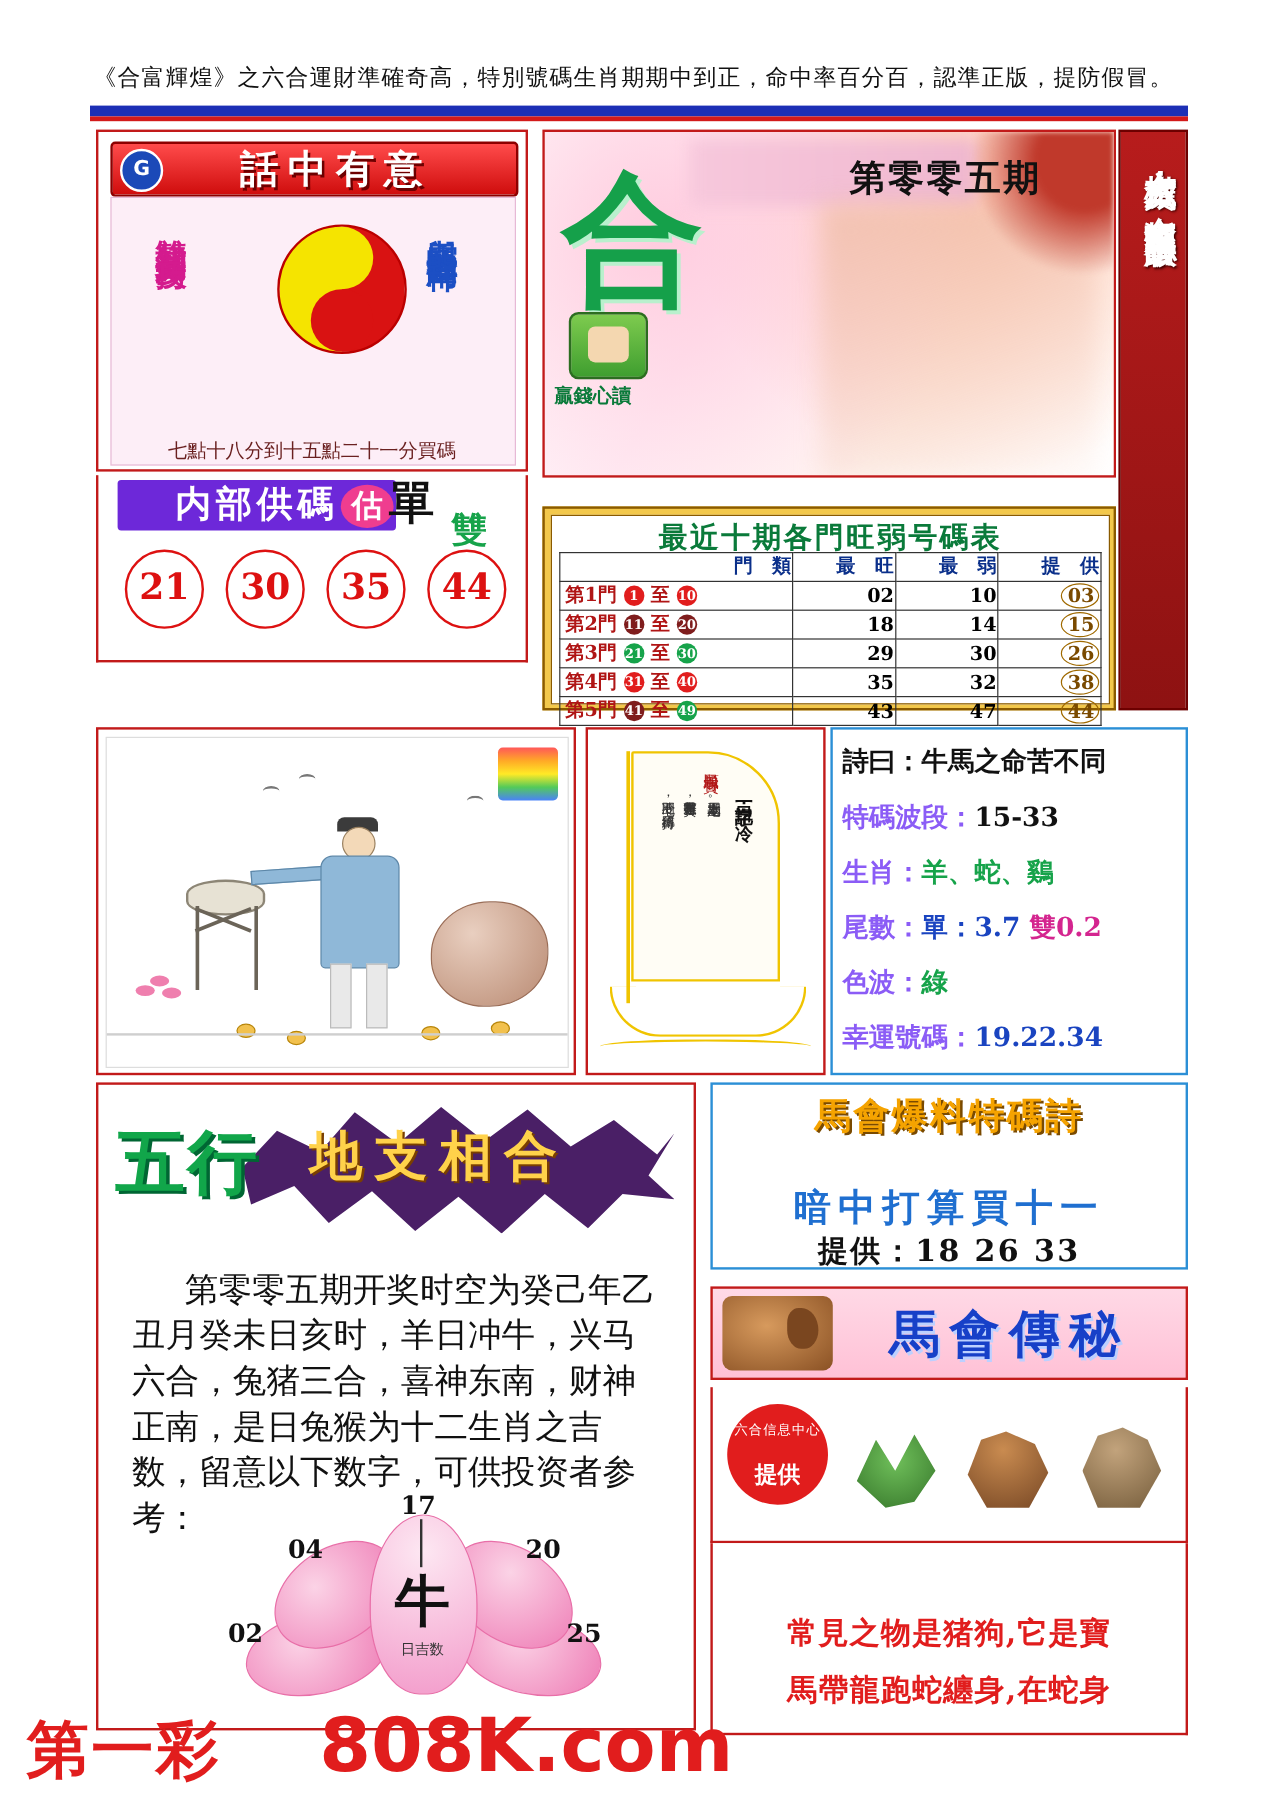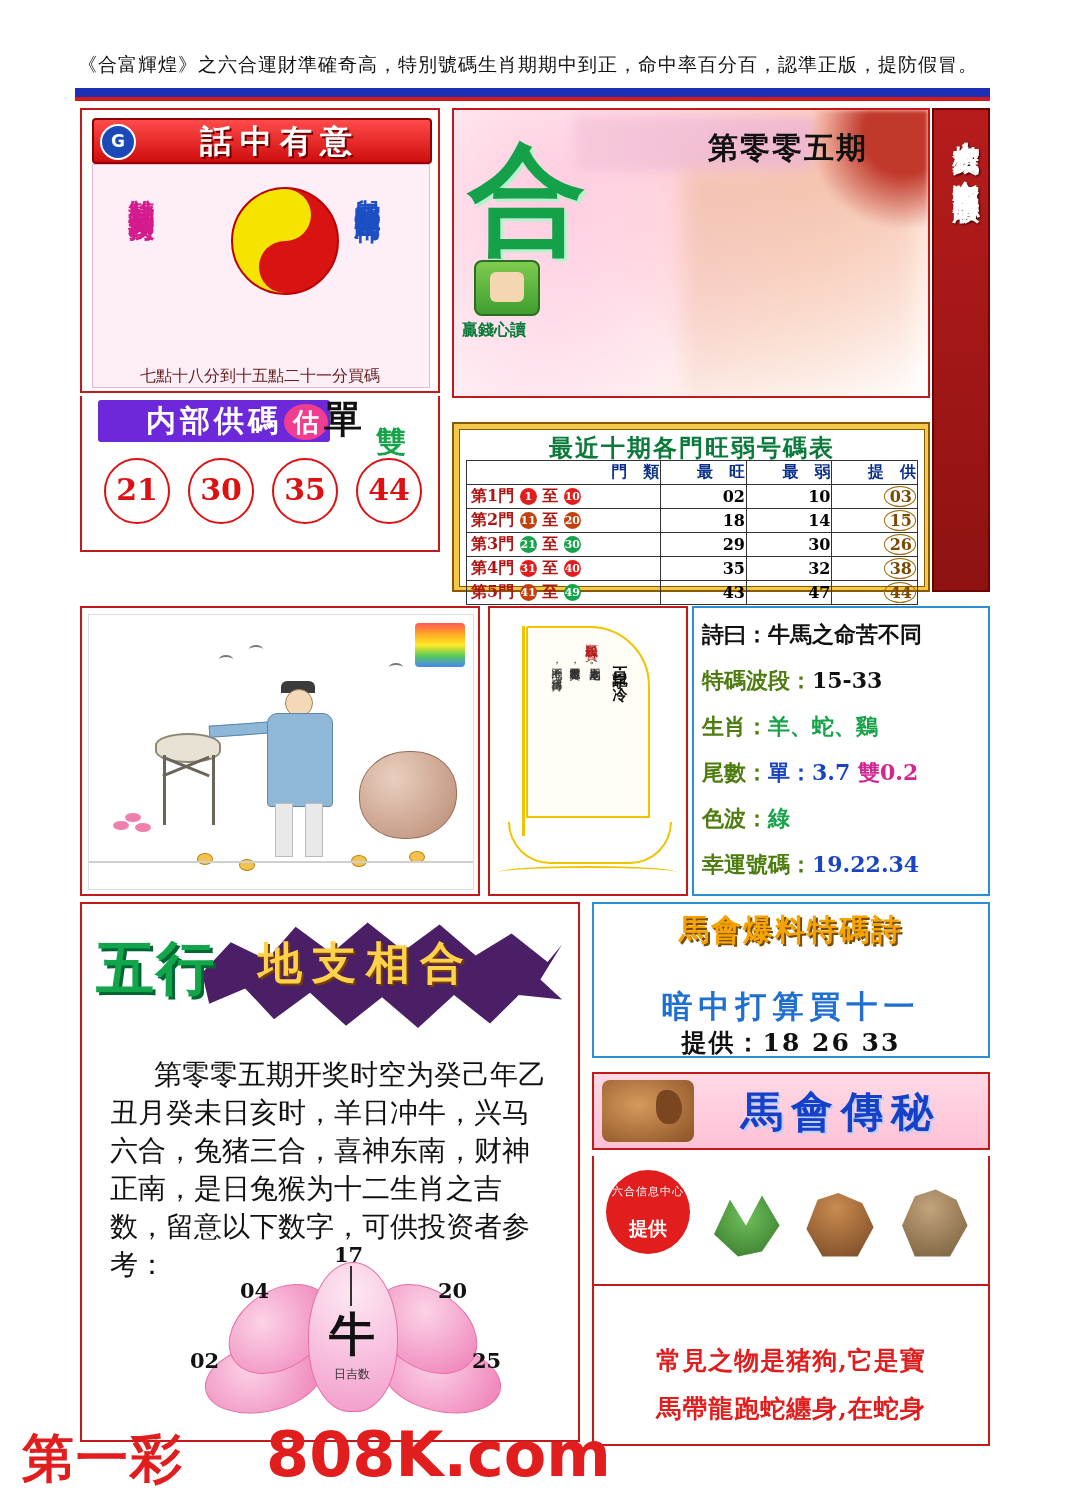--- a/index.html
+++ b/index.html
@@ -158,21 +158,21 @@
     font-family:"DejaVu Serif","Liberation Serif",serif;
   }
   table.ten{position:absolute;left:6px;top:30px;width:452px;border-collapse:collapse;}
   table.ten th,table.ten td{
     border:1px solid #333;height:21px;text-align:right;font-size:16px;
     font-family:"DejaVu Serif","Liberation Serif",serif;font-weight:bold;
   }
   table.ten th{color:#0a2f8a;}
   table.ten td.men{color:#b01515;text-align:left;padding-left:4px;white-space:nowrap;}
   .cball{display:inline-block;width:17px;height:17px;border-radius:50%;color:#fff;font-size:11px;line-height:17px;text-align:center;vertical-align:middle;}
-  .cb-red{background:#e11d1d;} .cb-blue{background:#c2410c;} .cb-green{background:#16a34a;}
+  .cb-red{background:#e11d1d;} .cb-blue{background:#7f1d1d;} .cb-green{background:#16a34a;}
   .oval{display:inline-block;min-width:24px;padding:0 3px;border:1.5px solid #a06a00;border-radius:50%;color:#7a4a00;}
 
   
   .artbox{left:80px;top:606px;width:400px;height:290px;border:2px solid #c21a1a;background:#fff;overflow:hidden;}
   .art-inner{position:absolute;left:6px;top:6px;width:384px;height:274px;background:#fff;border:1px solid #ddd;}
   .ground{position:absolute;left:0;bottom:26px;width:384px;height:2px;background:#cfcfcf;}
   .drum{position:absolute;left:66px;top:118px;width:62px;height:26px;border-radius:50%/40%;background:#e7e2d4;border:2px solid #8d8676;}
   .drum-legs{position:absolute;left:74px;top:140px;width:46px;height:70px;border-left:3px solid #6b6458;border-right:3px solid #6b6458;transform:skewX(0deg);}
   .drum-x{position:absolute;left:72px;top:150px;width:50px;height:3px;background:#6b6458;transform:rotate(22deg);}
   .drum-x2{position:absolute;left:72px;top:150px;width:50px;height:3px;background:#6b6458;transform:rotate(-22deg);}
@@ -209,21 +209,21 @@
   .sail-top{left:92px;top:26px;font-size:13px;color:#b01515;letter-spacing:1px;}
   .sail-main{left:120px;top:52px;font-size:15px;font-weight:bold;color:#111;}
   .sail-col2{left:96px;top:52px;font-size:11px;color:#333;letter-spacing:0px;}
   .sail-col3{left:76px;top:52px;font-size:11px;color:#333;}
   .sail-col4{left:58px;top:52px;font-size:11px;color:#333;}
 
   
   .poembox{left:692px;top:606px;width:298px;height:290px;border:2px solid #2b8fd6;background:#fff;}
   .poemrow{position:absolute;left:8px;width:282px;font-size:22px;font-weight:bold;white-space:nowrap;
     font-family:"DejaVu Serif","Liberation Serif",serif;}
-  .poemrow .lab{color:#4d7c0f;}
+  .poemrow .lab{color:#8b5cf6;}
   .poemrow .val{color:#111;}
   .pr0{top:12px;color:#111;}
   .pr1{top:58px;}
   .pr2{top:104px;}
   .pr3{top:150px;}
   .pr4{top:196px;}
   .pr5{top:242px;}
   .c-green{color:#16a34a;} .c-blue{color:#1a44c0;} .c-pink{color:#d4258f;margin-top:47px;} .c-dark{color:#111;}
 
   

